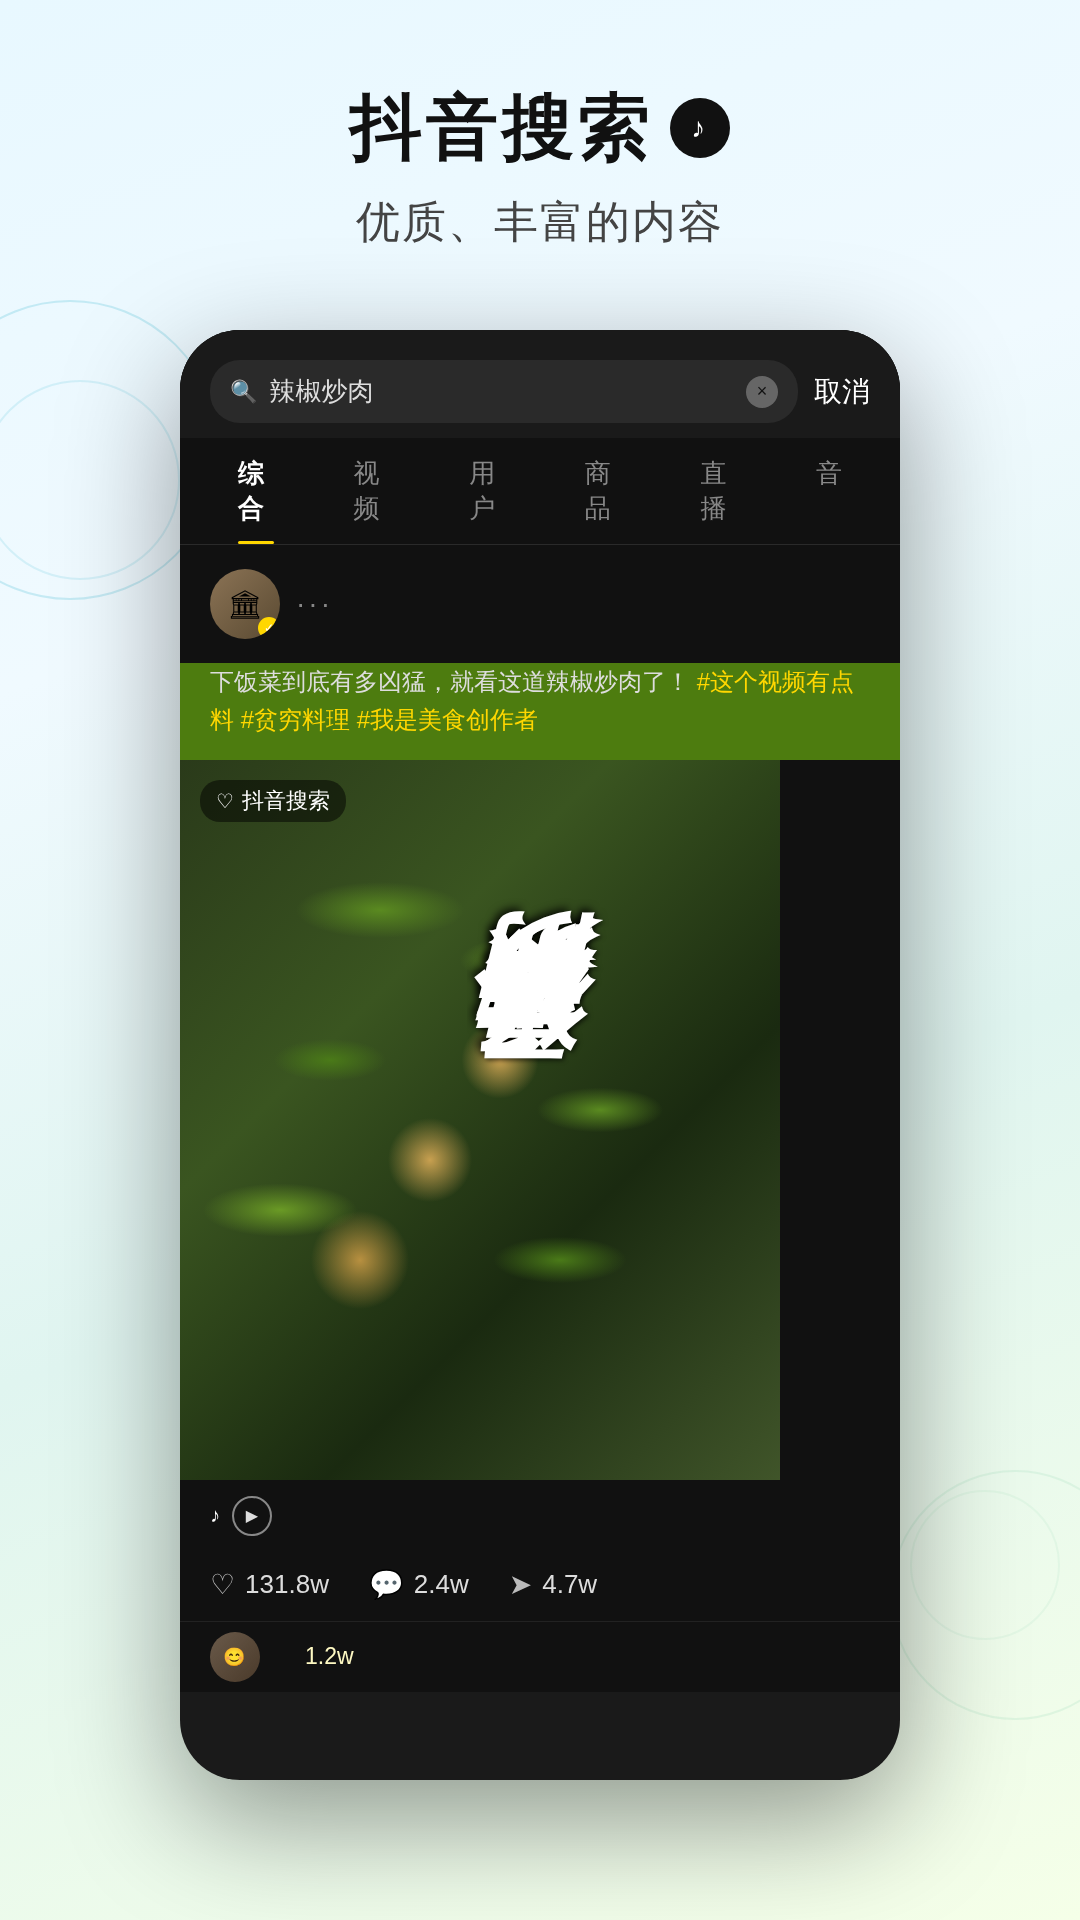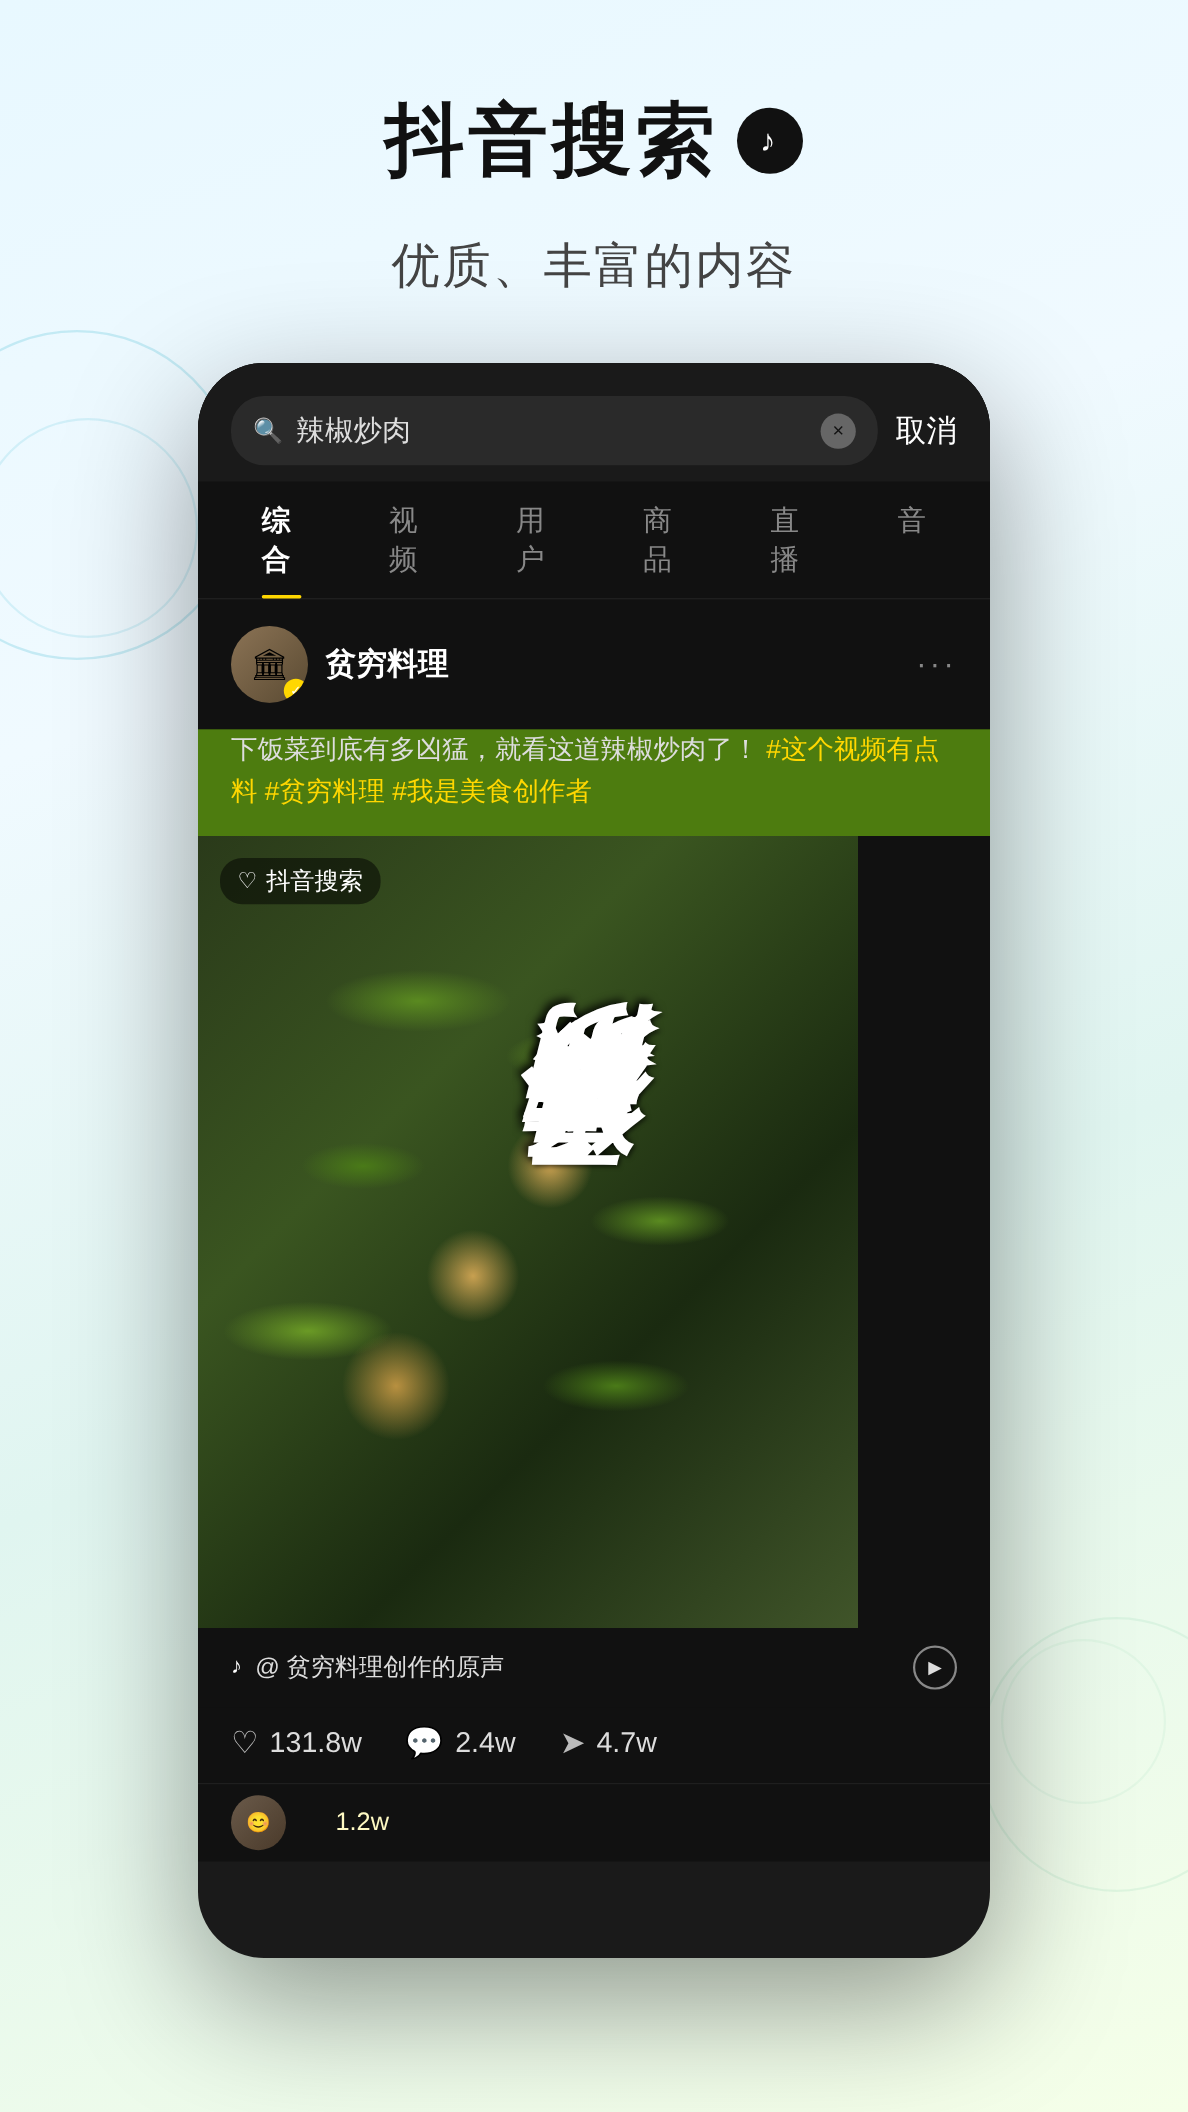--- a/index.html
+++ b/index.html
@@ -68,21 +68,21 @@
       border-radius: 50%;
       margin-left: 8px;
     }
     .tiktok-note {
       font-size: 28px;
       color: #fff;
     }
     .header-subtitle {
       font-size: 44px;
       color: #444;
-      margin-top: 36px;
+      margin-top: 17px;
       letter-spacing: 2px;
     }
 
     
     .phone-wrap {
       position: absolute;
       top: 330px;
       left: 50%;
       transform: translateX(-50%);
       width: 720px;
@@ -394,21 +394,20 @@
         <div class="tab">
           <span>音</span>
         </div>
       </div>
 
       <div class="author-row">
         <div class="author-avatar">
           <div class="avatar-img">🏛</div>
           <div class="verified-badge">✓</div>
         </div>
-        <span class="author-name">贫穷料理</span>
         <span class="more-dots">···</span>
       </div>
 
       <div class="post-text">
         <span>下饭菜到底有多凶猛，就看这道辣椒炒肉了！</span>
         <span class="highlight">#这个视频有点料 #贫穷料理 #我是美食创作者</span>
       </div>
 
       <div class="video-thumb">
         <div class="video-bg">
@@ -419,21 +418,20 @@
         </div>
         <div class="likes-badge">
           <span class="likes-icon">♡</span>
           <span class="likes-text">抖音搜索</span>
         </div>
         <div class="right-dark-panel"></div>
       </div>
 
       <div class="video-footer">
         <span class="tiktok-small">♪</span>
-        <span class="music-info">@ 贫穷料理创作的原声</span>
         <div class="play-btn">
           <span>▶</span>
         </div>
       </div>
 
       <div class="stats-row">
         <div class="stat-item">
           <span class="stat-icon">♡</span>
           <span class="stat-count">131.8w</span>
         </div>

